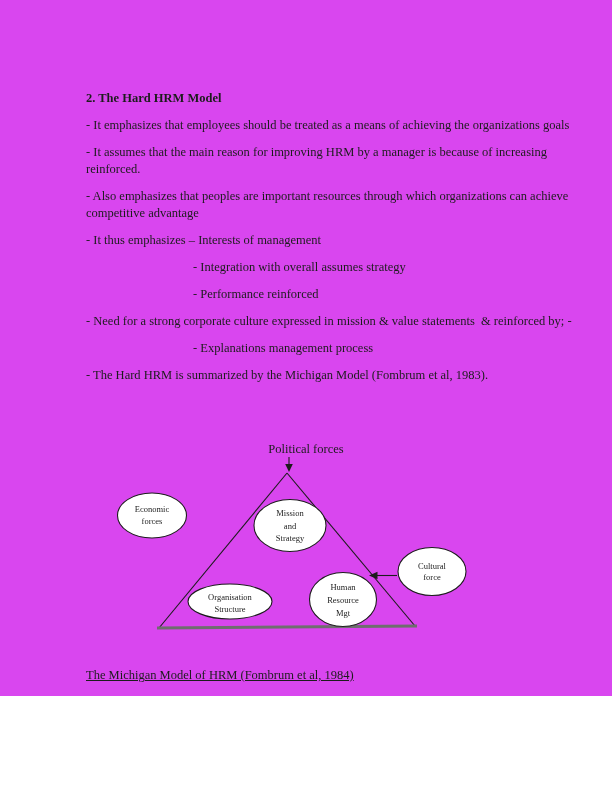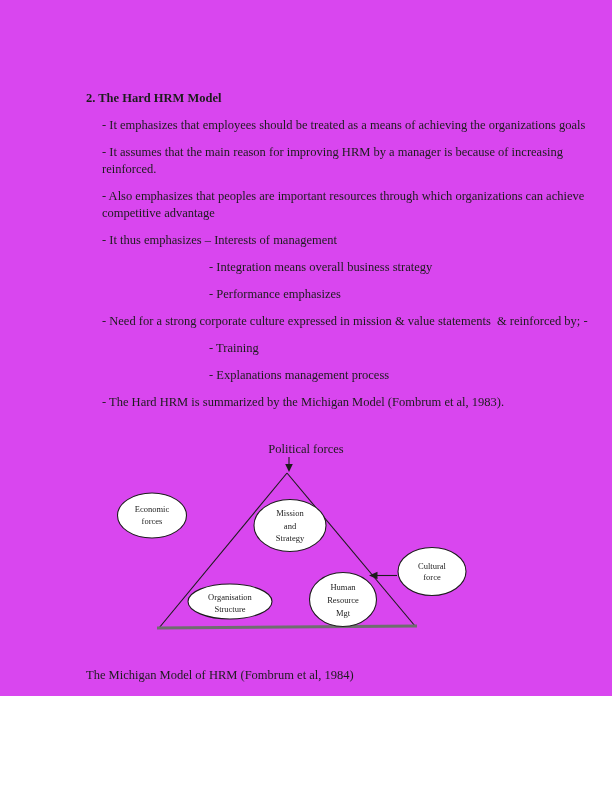--- a/index.html
+++ b/index.html
@@ -20,21 +20,21 @@
   }
   .doc-title {
     font-size: 12.5px;
     font-weight: bold;
     line-height: 17px;
     margin: 0 0 10px 0;
   }
   .para {
     font-size: 12.5px;
     line-height: 17px;
-    margin: 0 0 10px 16px;
+    margin: 0 0 10px 0;
   }
   .para.indent { padding-left: 107px; }
   .line { display: block; white-space: pre; }
   .diagram {
     position: absolute;
     left: 0;
     top: 435px;
   }
   .diagram text {
     font-family: "Liberation Serif", serif;
@@ -43,20 +43,21 @@
   .dia-label { font-size: 12.5px; text-anchor: middle; }
   .node-label { font-size: 8.5px; text-anchor: middle; }
   .stroke { stroke: #1c1c1c; stroke-width: 1.1; fill: none; }
   .fillshape { fill: #1c1c1c; stroke: none; }
   .node { fill: #ffffff; stroke: #1c1c1c; stroke-width: 1.1; }
   .caption {
     position: absolute;
     left: 86px;
     top: 668px;
     font-size: 12.5px;
+    text-decoration: underline;
     white-space: pre;
   }
   .subhead {
     position: absolute;
     left: 86px;
     top: 694px;
     font-size: 18px;
     font-weight: bold;
   }
   .pagenum {
@@ -88,35 +89,32 @@
     <p class="para">
         <span class="line">- Also emphasizes that peoples are important resources through which organizations can achieve</span>
         <span class="line">competitive advantage</span>
       </p>
 
     <p class="para">
         <span class="line">- It thus emphasizes – Interests of management</span>
       </p>
 
     <p class="para indent">
-        <span class="line">- Integration means overall business strategy</span>
+        <span class="line">- Integration with overall assumes strategy</span>
       </p>
 
     <p class="para indent">
-        <span class="line">- Performance emphasizes</span>
+        <span class="line">- Performance reinforced</span>
       </p>
 
     <p class="para">
         <span class="line">- Need for a strong corporate culture expressed in mission &amp; value statements  &amp; reinforced by; -</span>
       </p>
 
 
-    <p class="para indent">
-        <span class="line">- Training</span>
-      </p>
 
     <p class="para indent">
         <span class="line">- Explanations management process</span>
       </p>
 
     <p class="para">
         <span class="line">- The Hard HRM is summarized by the Michigan Model (Fombrum et al, 1983).</span>
       </p>
   </div>
 

